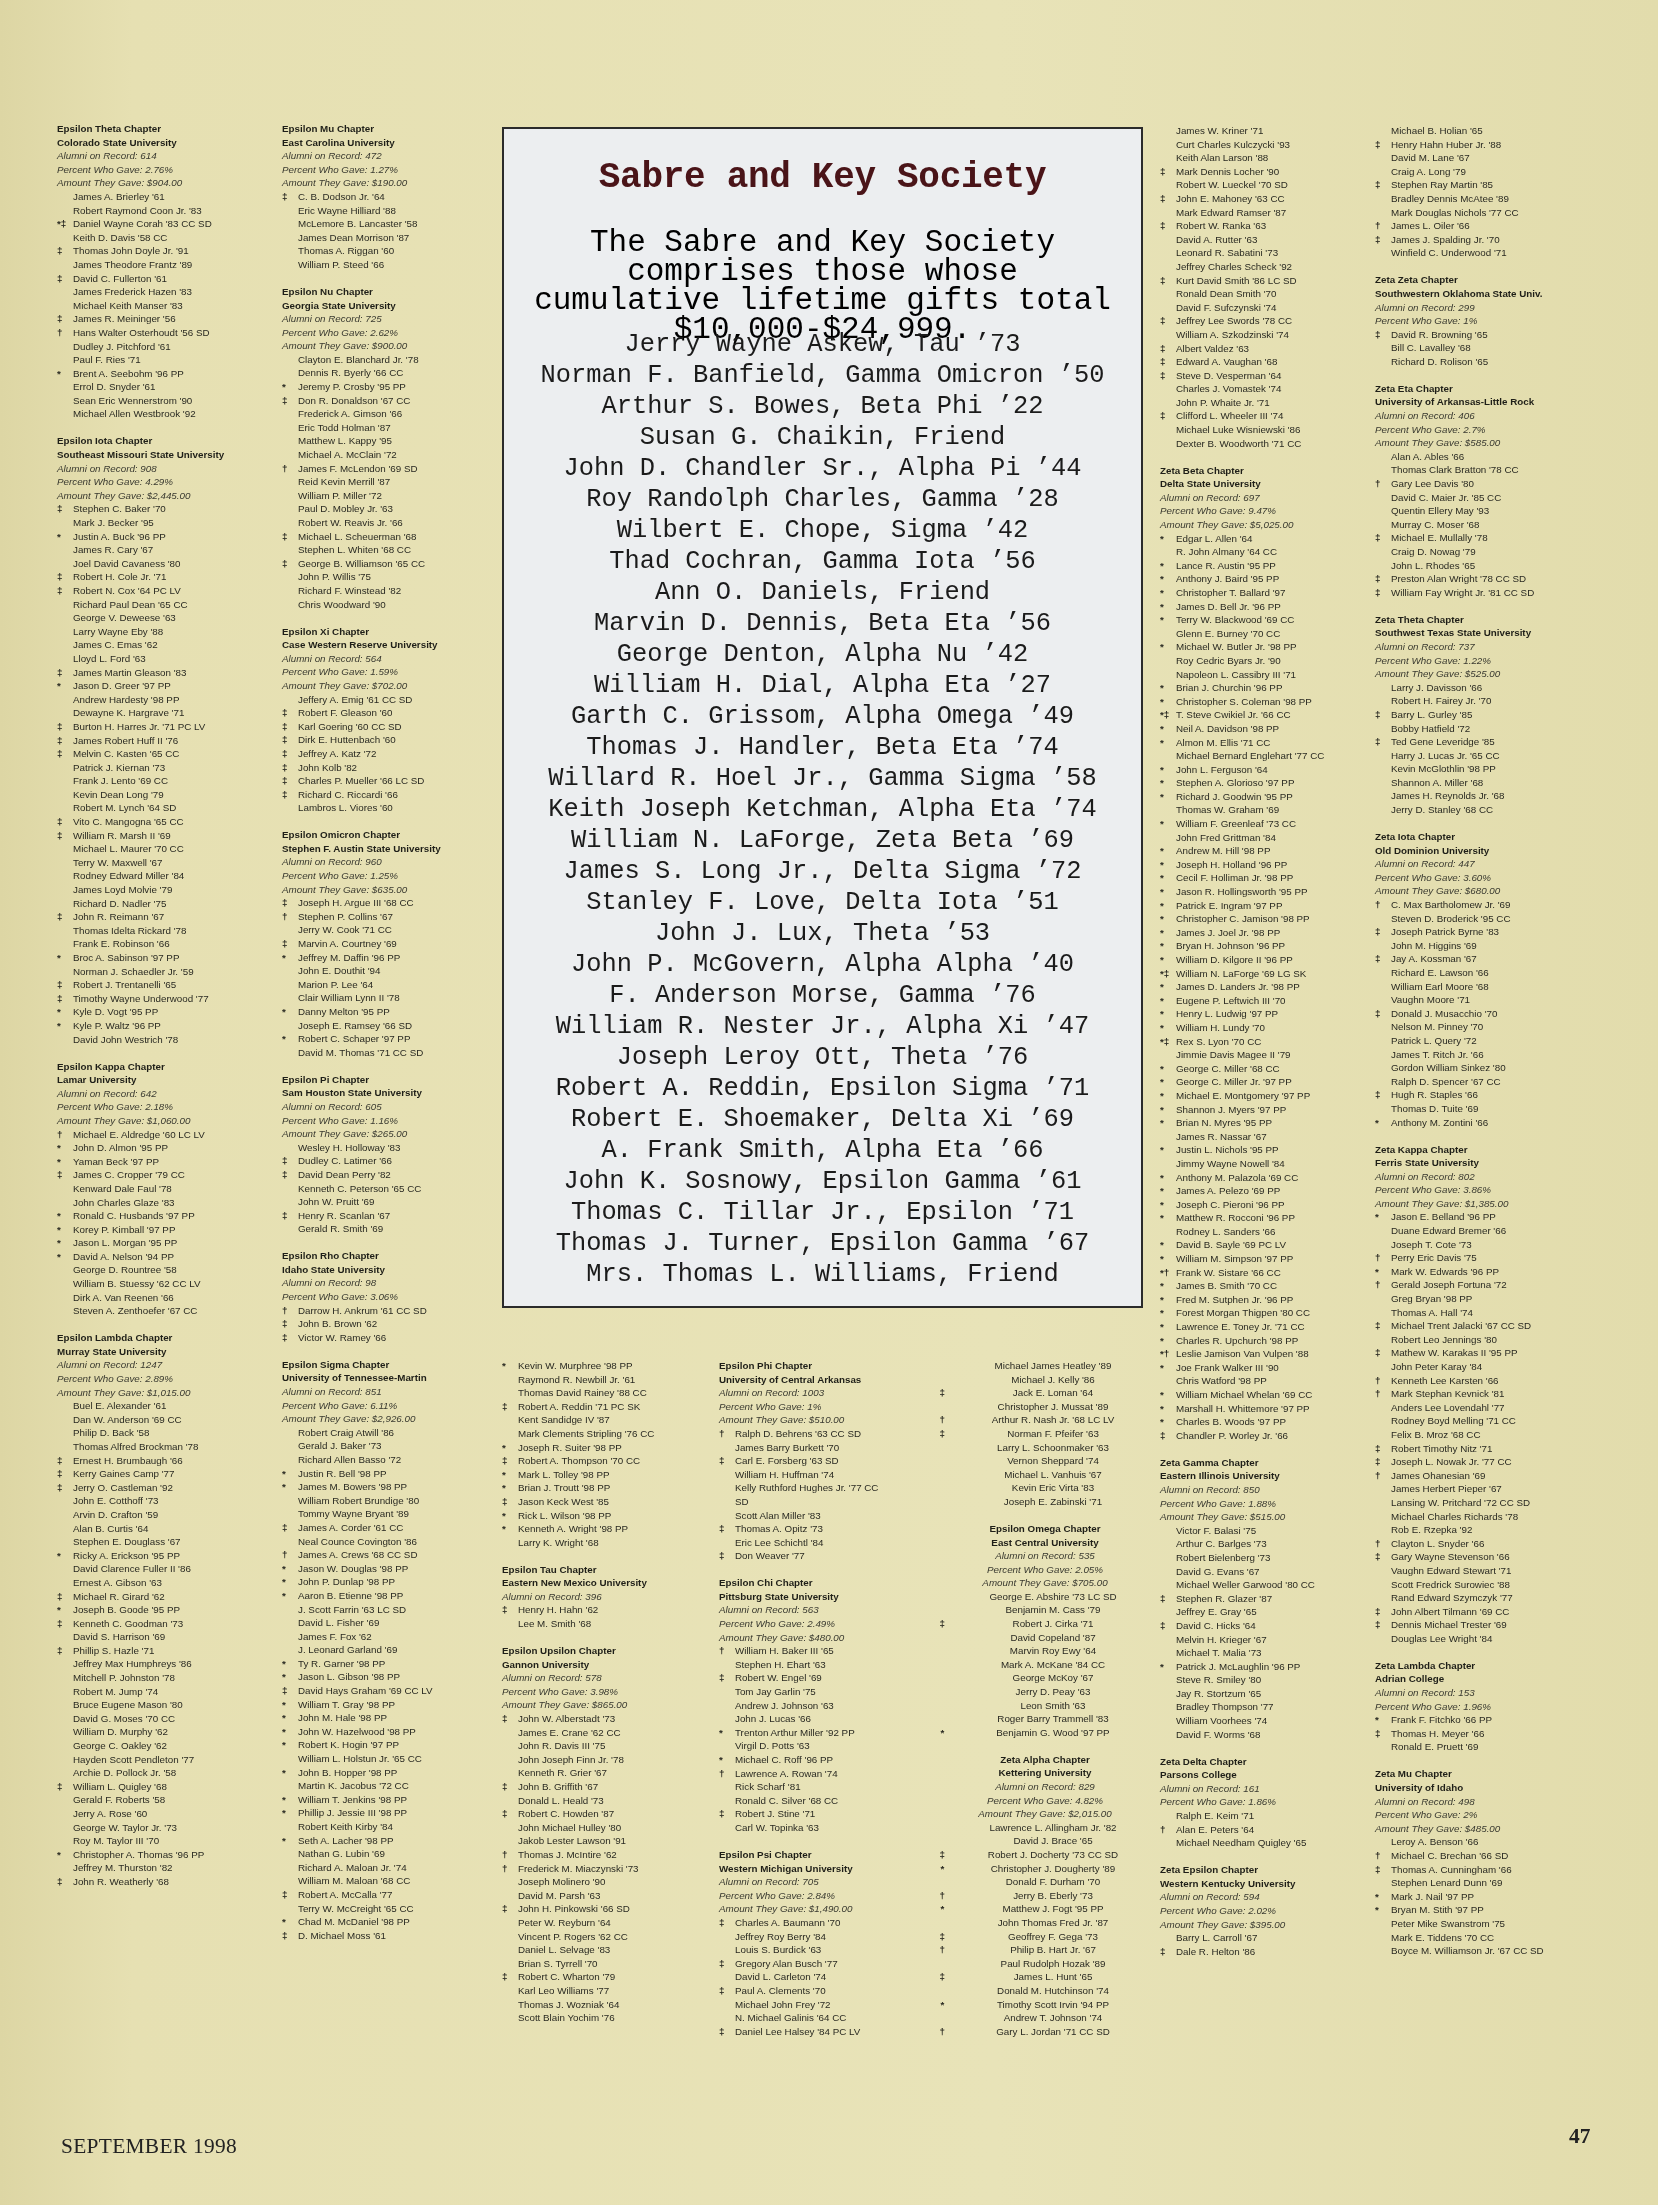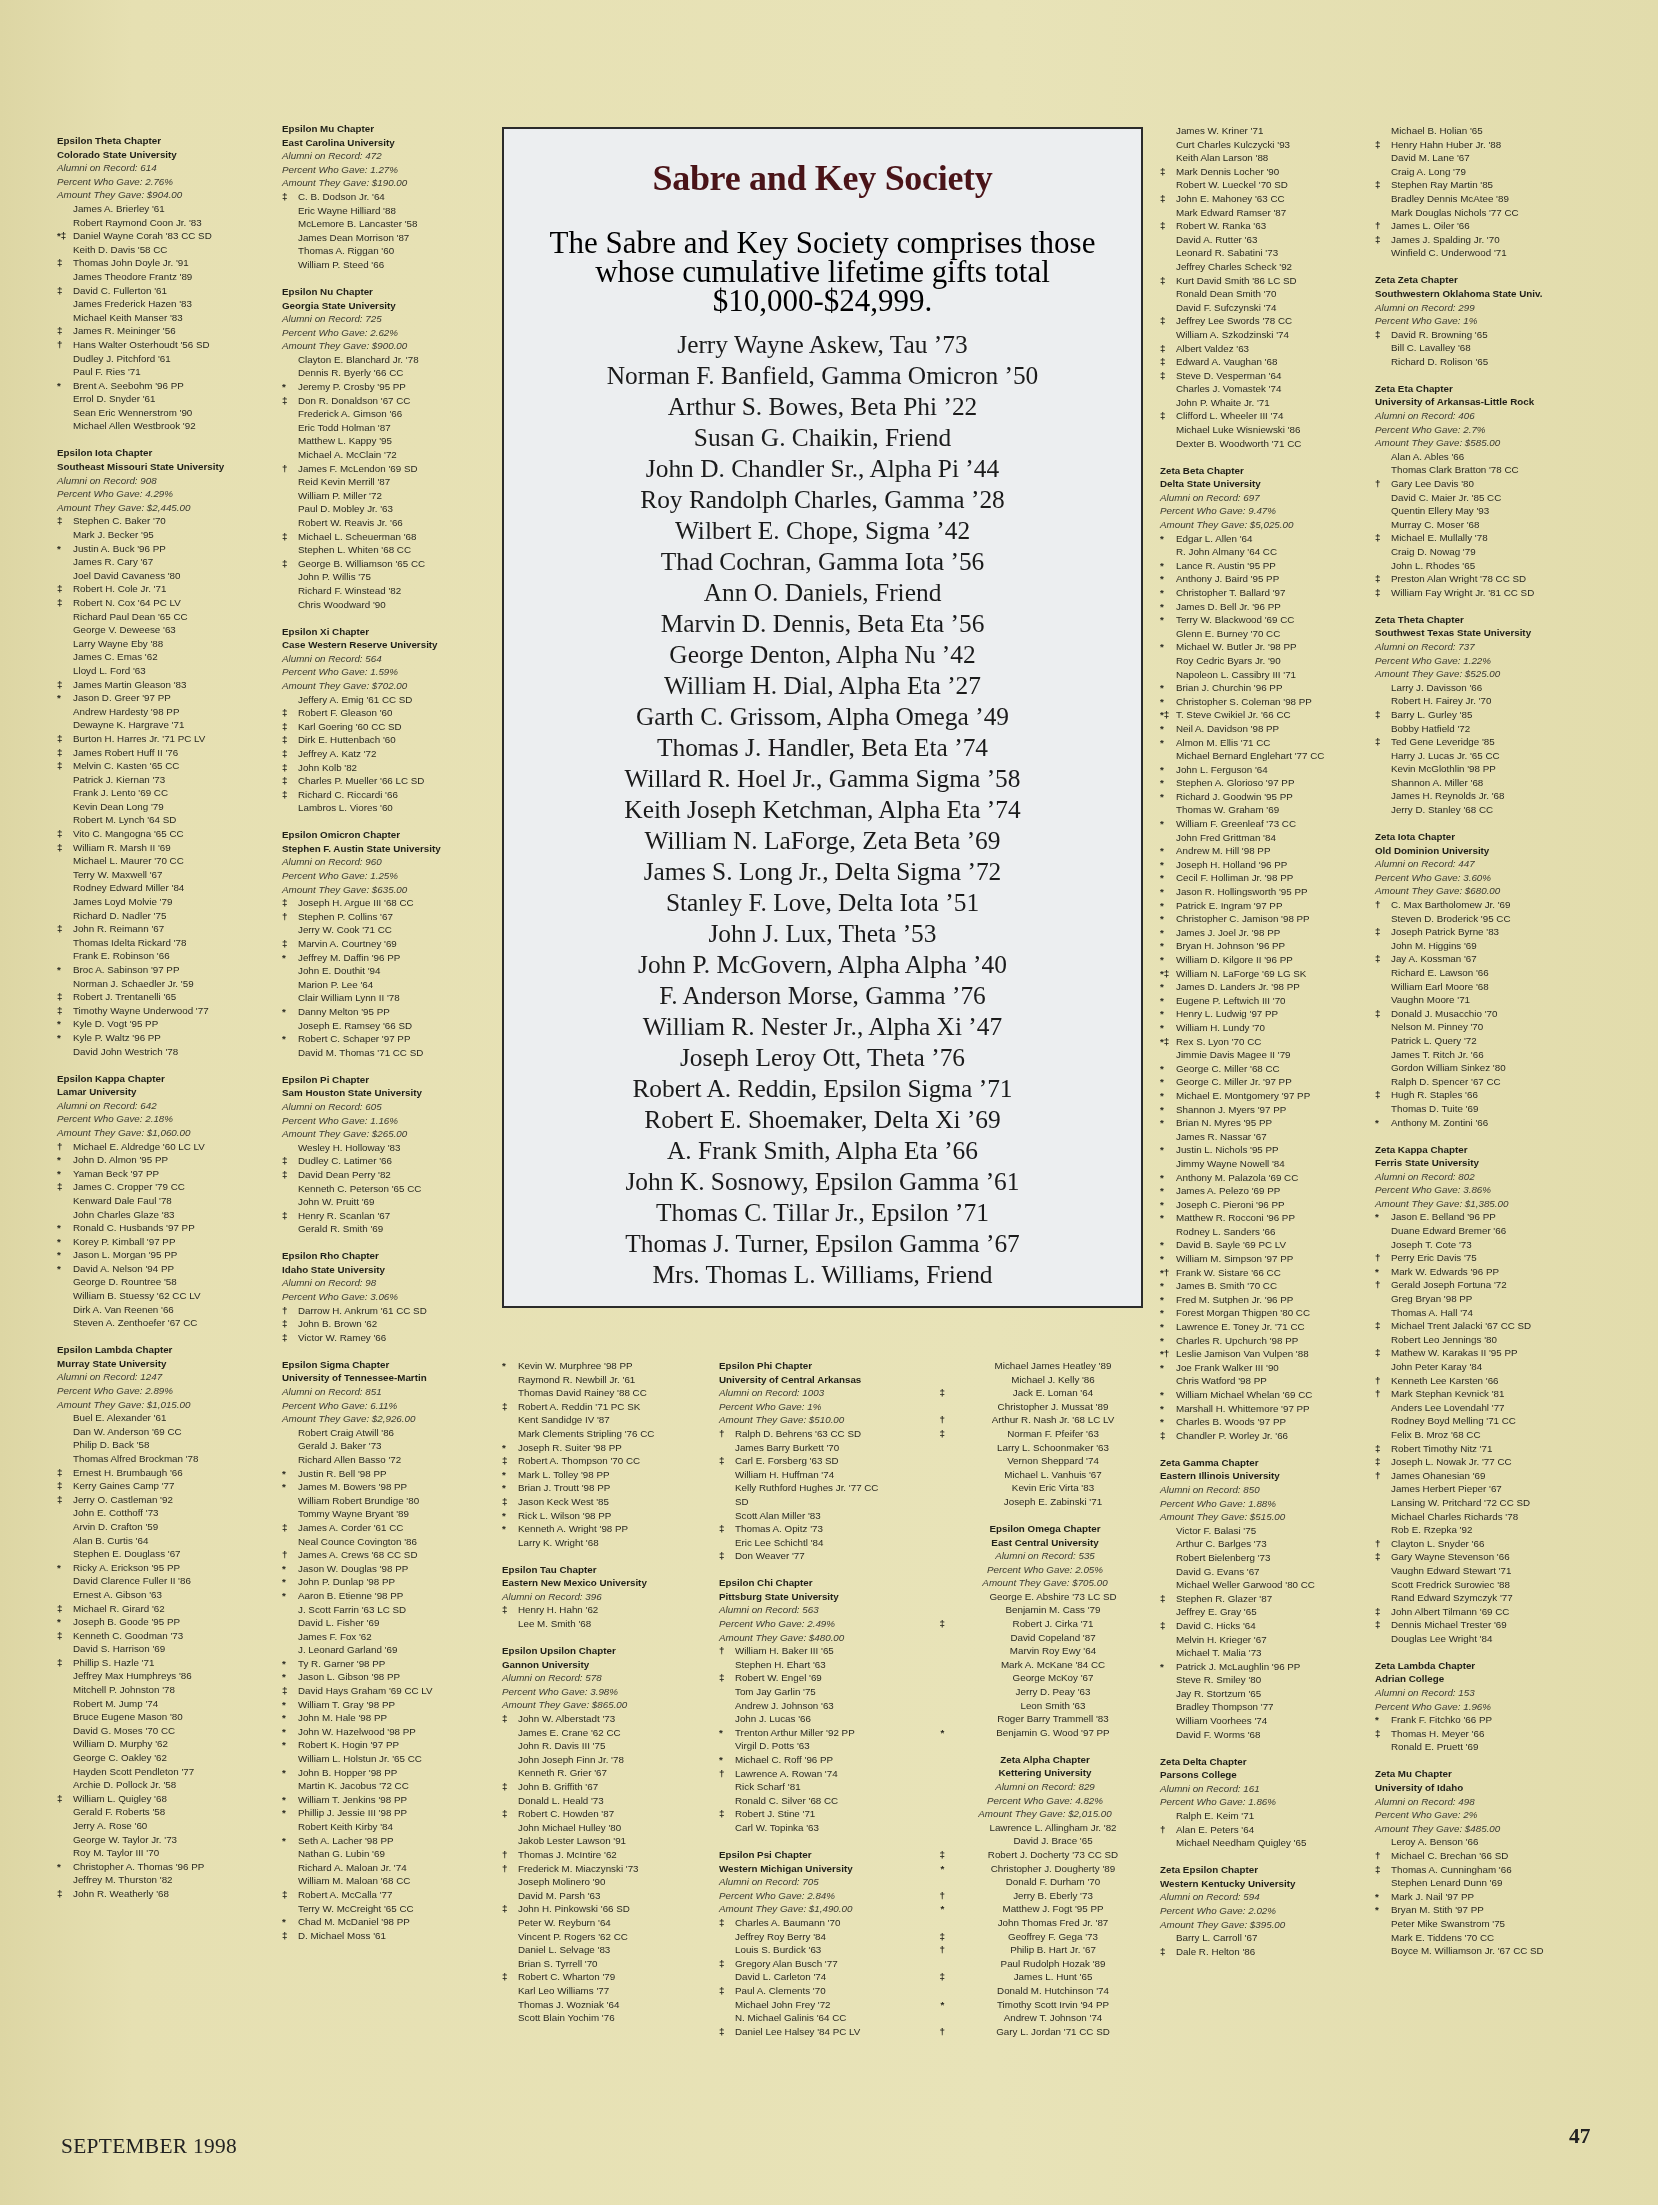--- a/index.html
+++ b/index.html
@@ -8,33 +8,33 @@
   .page{position:absolute;left:0;top:0;width:1659px;height:2205px;
         background:linear-gradient(90deg,#ddd6a4 0%,#e6e0b2 8%,#e8e3b8 60%,#e2dcac 100%);}
   .col{position:absolute;font-size:9.8px;line-height:13.6px;letter-spacing:0;}
   .blk{margin-bottom:13.4px;}
   .hd{font-weight:bold;color:#1f1f18;white-space:nowrap;}
   .st{font-style:italic;color:#3a3a30;white-space:nowrap;}
   .en{position:relative;padding-left:16px;white-space:nowrap;}
   .mk{position:absolute;left:0;top:0;width:14.7px;font-weight:bold;}
   .box{position:absolute;left:502px;top:127px;width:641px;height:1181px;
        background:#eceef0;border:2px solid #2b2b2b;box-sizing:border-box;
-       font-family:Liberation Serif, serif;text-align:center;}
+       font-family:Liberation Mono, monospace;text-align:center;}
   .box h1{margin:0;position:absolute;top:28px;left:0;right:0;font-size:36px;font-weight:bold;color:#4a1418;letter-spacing:-0.3px;}
   .box .intro{position:absolute;top:99px;left:27px;right:27px;font-size:31px;line-height:29px;color:#000000;}
   .box .names{position:absolute;top:200px;left:0;right:0;font-size:25.4px;line-height:31px;color:#1b1b1b;}
   .footer-left{position:absolute;left:61px;top:2134px;font-family:"Liberation Serif",serif;font-size:21.4px;color:#222;letter-spacing:0.3px;}
   .footer-right{position:absolute;left:1569px;top:2124px;font-family:"Liberation Serif",serif;font-size:21.4px;font-weight:bold;color:#222;}
 </style>
 </head>
 <body>
 
 <div class="page">
 
-  <div class="col" style="left:57px;top:122px;width:220px;margin-top:12px;">
+  <div class="col" style="left:57px;top:122px;width:220px;">
       <div class="blk">
         <div class="hd">Epsilon Theta Chapter</div>
         <div class="hd">Colorado State University</div>
         <div class="st">Alumni on Record: 614</div>
         <div class="st">Percent Who Gave: 2.76%</div>
         <div class="st">Amount They Gave: $904.00</div>
         <div class="en"><span class="mk"></span><span>James A. Brierley '61</span></div>
         <div class="en"><span class="mk"></span><span>Robert Raymond Coon Jr. '83</span></div>
         <div class="en"><span class="mk">*‡</span><span>Daniel Wayne Corah '83 CC SD</span></div>
         <div class="en"><span class="mk"></span><span>Keith D. Davis '58 CC</span></div>

